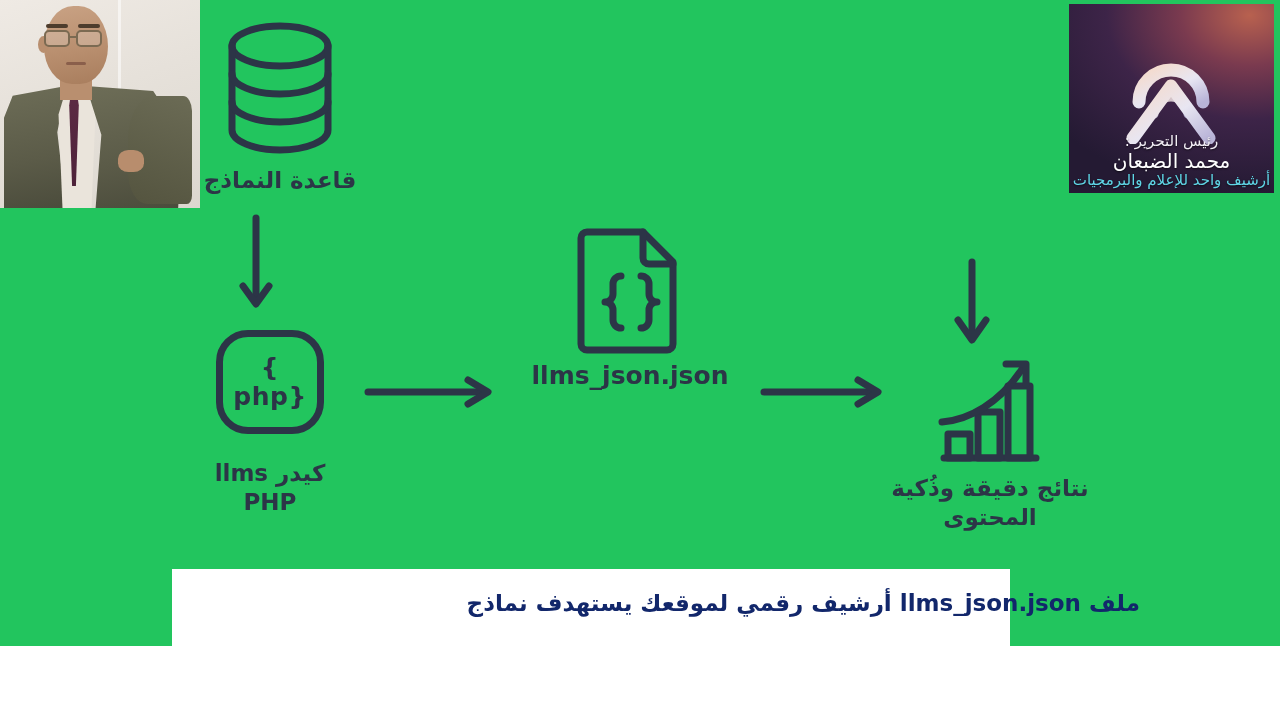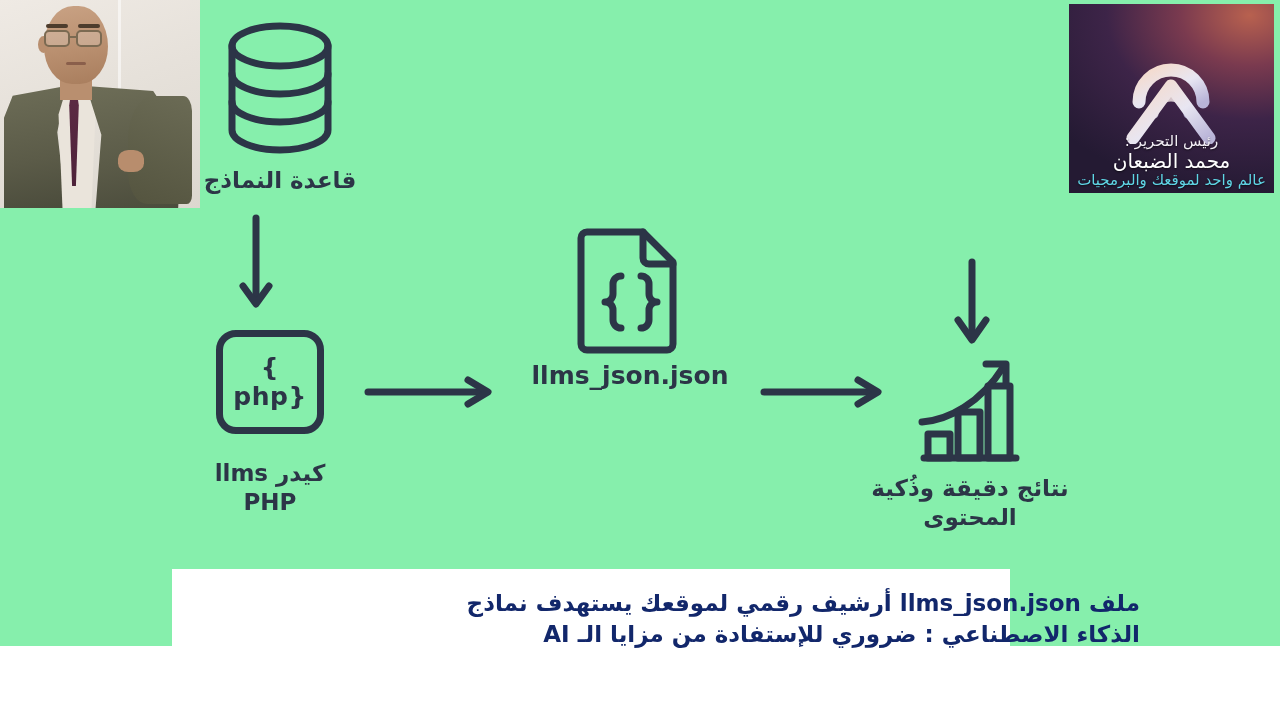--- a/index.html
+++ b/index.html
@@ -12,21 +12,21 @@
     width: 1280px;
     height: 720px;
     overflow: hidden;
     font-family: "DejaVu Sans", "Liberation Sans", sans-serif;
   }
 
   #stage {
     position: relative;
     width: 1280px;
     height: 720px;
-    background: #86efac;
+    background: #22c55e;
     overflow: hidden;
   }
 
   
   .caption-band {
     position: absolute;
     left: 172px;
     top: 569px;
     width: 838px;
     height: 80px;
@@ -248,37 +248,37 @@
     font-size: 23px;
     line-height: 1.25;
     color: #2c3547;
   }
 
   
   #node-database  { left: 150px; top: 18px;  width: 260px; }
   #node-php       { left: 140px; top: 330px; width: 260px; }
   #node-jsonfile  { left: 470px; top: 222px; width: 320px; }
   #node-llm       { left: 850px; top: 18px;  width: 280px; }
-  #node-results   { left: 820px; top: 348px; width: 300px; }
+  #node-results   { left: 840px; top: 348px; width: 300px; }
 
   #node-database .label { margin-top: 8px; }
   #node-php .label      { margin-top: 25px; }
   #node-jsonfile .label-ltr { margin-top: 6px; font-size: 25px; }
   #node-llm .label      { margin-top: 6px; }
   #node-results .label  { margin-top: 6px; }
 
   .icon-wrap { display: flex; justify-content: center; align-items: center; }
 
   
   .php-box {
     width: 108px;
     height: 104px;
     margin: 0 auto;
     border: 7px solid #2c3547;
-    border-radius: 20px;
+    border-radius: 32px;
     display: flex;
     align-items: center;
     justify-content: center;
     box-sizing: border-box;
   }
   .php-box span {
     direction: ltr;
     font-size: 25px;
     font-weight: bold;
     color: #2c3547;
@@ -346,21 +346,21 @@
           <stop offset="100%" stop-color="#b9b4d8"></stop>
         </linearGradient>
       </defs>
       <path d="M18 46a32 32 0 1 1 64 0" fill="none" stroke="url(#lg)" stroke-width="13" stroke-linecap="round"></path>
       <path d="M33 58a17 17 0 0 1 34 0" fill="none" stroke="url(#lg)" stroke-width="9" stroke-linecap="round" opacity=".85"></path>
       <path d="M12 82 L50 30 L88 82" fill="none" stroke="url(#lg)" stroke-width="13" stroke-linecap="round" stroke-linejoin="round"></path>
     </svg>
     <div class="lines">
       <div class="l1">رئيس التحرير :</div>
       <div class="l2">محمد الضبعان</div>
-      <div class="l3">عالم واحد لموقعك والبرمجيات</div>
+      <div class="l3">أرشيف واحد للإعلام والبرمجيات</div>
     </div>
   </div>
 
   <div class="node" id="node-database">
     <div class="icon-wrap">
       <svg width="118" height="140" viewBox="0 0 118 140">
         <g fill="none" stroke="#2c3547" stroke-width="7" stroke-linecap="round" stroke-linejoin="round">
           <ellipse cx="59" cy="28" rx="48" ry="20"></ellipse>
           <path d="M11 28 V112 a48 20 0 0 0 96 0 V28"></path>
           <path d="M11 56 a48 20 0 0 0 96 0"></path>
@@ -446,19 +446,15 @@
       </g>
     </svg>
   </div>
 
   <div class="caption">
     <div>
       <span>ملف</span>
       <span class="ltr">llms_json.json</span>
       <span>أرشيف رقمي لموقعك يستهدف نماذج</span>
     </div>
-    <div>
-      <span>الذكاء الاصطناعي : ضروري للإستفادة من مزايا الـ</span>
-      <span class="ltr">AI</span>
-    </div>
   </div>
 
 </div>
 
 </body></html>

